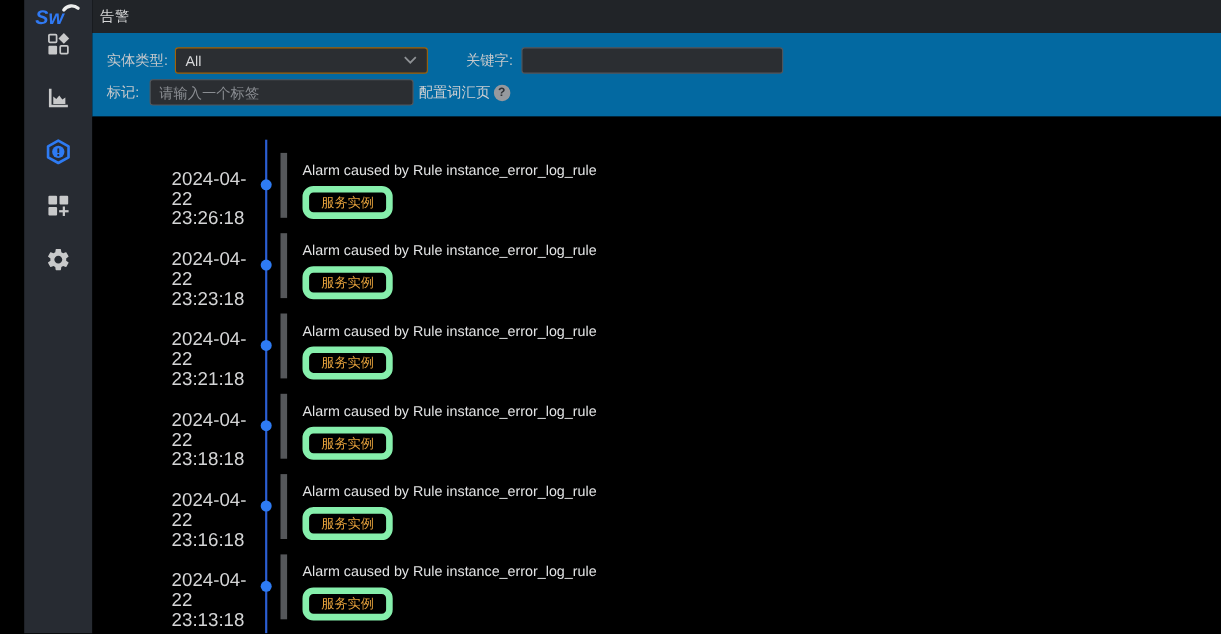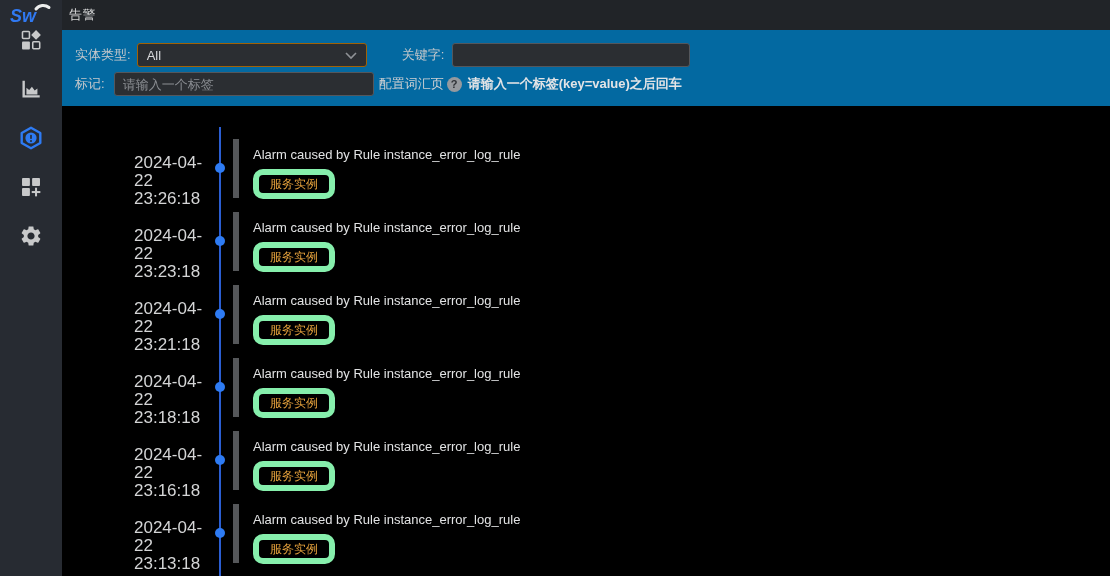--- a/index.html
+++ b/index.html
@@ -1,18 +1,18 @@
 <!DOCTYPE html>
 <html><head>
 <meta charset="utf-8">
 <style>
   * { margin:0; padding:0; box-sizing:border-box; }
   html,body { width:1110px; height:576px; overflow:hidden; }
   body { font-family:"Liberation Sans","DejaVu Sans",sans-serif; background:#000; }
-  .app { display:flex; width:1110px; height:576px; }
+  .app { display:flex; width:1110px; height:576px;padding-left:22px; }
 
   
   .sidebar { width:62px; height:576px; background:#272b32; display:flex; flex-direction:column; align-items:center; flex-shrink:0; }
   .logo { height:30px; width:62px; display:flex; align-items:center; justify-content:center; }
   .nav-item { width:40px; height:24px; display:flex; align-items:center; justify-content:center; cursor:pointer; }
   .nav-item:first-of-type { margin-top:22px; }
   .nav-item + .nav-item { margin-top:25px; }
 
   
   .main { flex:1; display:flex; flex-direction:column; height:576px; }
@@ -25,21 +25,21 @@
   .filter-row + .filter-row { margin-top:5px; }
   .f-label { font-size:13px; color:#c6c8cb; }
   .select-box { width:230px; height:24px; margin-left:6px; background:#2b2e32; border:1px solid #a16207; border-radius:3px;
     display:flex; align-items:center; justify-content:space-between; padding:0 9px; cursor:pointer; }
   .select-value { font-size:13px; color:#d8d9db; }
   .kw-label { margin-left:35px; }
   .text-input { height:24px; background:#2b2e32; border:1px solid #54575c; border-radius:3px; color:#d8d9db;
     font-size:13px; padding:0 8px; outline:none; font-family:"Liberation Sans","DejaVu Sans",sans-serif; }
   .text-input::placeholder { color:#8a8d92; }
   .kw-input { width:238px; margin-left:8px; }
-  .tag-input { width:260px; margin-left:9px; }
+  .tag-input { width:240px; margin-left:9px; }
   .vocab-link { font-size:13px; color:#cfd0d2; margin-left:5px; cursor:pointer; }
   .help-icon { width:15px; height:15px; border-radius:50%; background:#96999e; color:#2f3237; font-size:11px; font-weight:bold;
     display:inline-flex; align-items:center; justify-content:center; margin-left:3px; cursor:pointer; }
   .tag-hint { font-size:13px; font-weight:bold; color:#e3e4e6; margin-left:6px; }
 
   
   .content { flex:1; background:#000; position:relative; overflow:hidden; }
   .tl-line { position:absolute; left:157px; top:21px; bottom:0; width:2px; background:#2b5ed2; }
   .rows { position:absolute; left:0; right:0; top:33px; }
   .tl-row { position:relative; height:73px; }
@@ -134,21 +134,20 @@
         </div>
         <span class="f-label kw-label">关键字:</span>
         <input class="text-input kw-input" type="text" value="" style="">
       </div>
 
       <div class="filter-row">
         <span class="f-label">标记:</span>
         <input class="text-input tag-input" type="text" placeholder="请输入一个标签" style="">
         <span class="vocab-link">配置词汇页</span>
         <span class="help-icon">?</span>
-        <span class="tag-hint">请输入一个标签(key=value)之后回车</span>
       </div>
     </div>
 
     <div class="content">
       <div class="tl-line"></div>
       <div class="rows" id="rows">
         <div class="tl-row">
           <div class="timestamp">
             <div>2024-04-22</div>
             <div>23:26:18</div>

